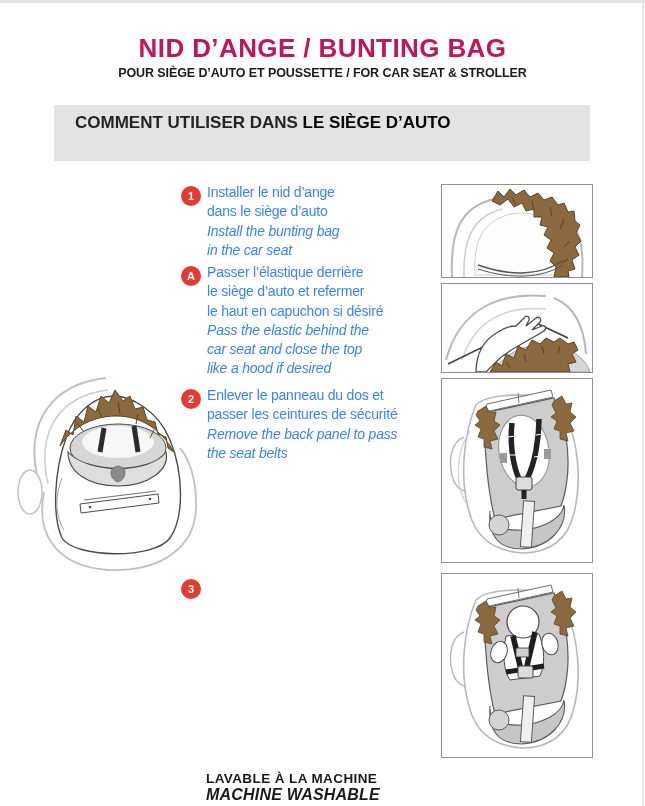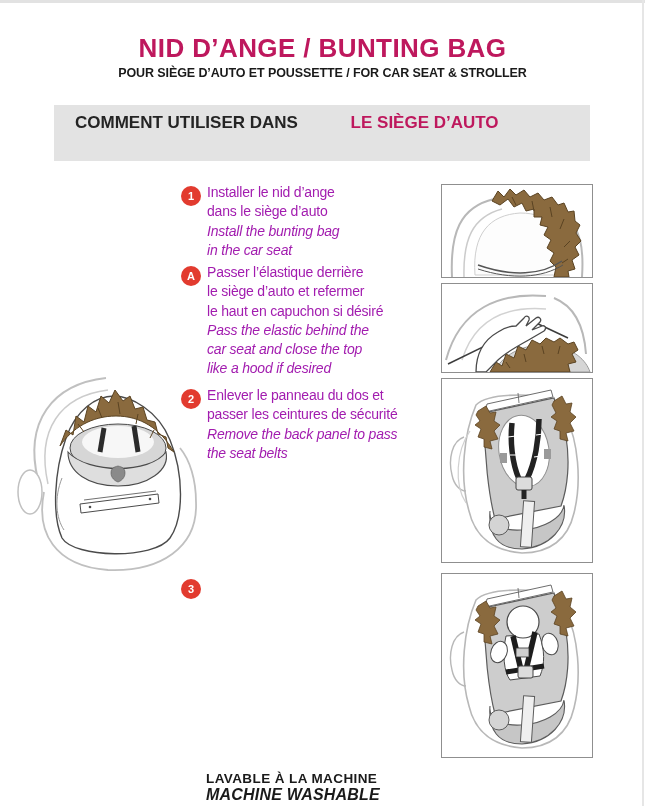--- a/index.html
+++ b/index.html
@@ -19,32 +19,32 @@
     position:absolute; left:0; top:66px; width:645px; text-align:center;
     font-size:12.5px; font-weight:700; letter-spacing:-0.1px; color:#1a1a1a; white-space:nowrap;
   }
 
   .banner {
     position:absolute; left:54px; top:105px; width:536px; height:56px;
     background:#e3e3e3; padding:8px 0 0 21px;
   }
   .banner-line { font-size:17px; font-weight:700; line-height:20px; color:#242424; white-space:nowrap; }
   .banner-line.en { font-style:italic; }
-  .accent { color:#be185d;margin-left:48px; }
+  .accent { color:#000000; }
 
   .step { position:absolute; left:181px; width:262px; }
   .step-circle {
     position:absolute; left:0; top:3px; width:20px; height:20px; border-radius:50%;
     background:#e23b2f; color:#fff; font-size:11px; font-weight:700;
     display:flex; align-items:center; justify-content:center;
   }
   .step-text { margin-left:26px; }
   .step-text .fr, .step-text .en {
     white-space:pre-line; font-size:14px; line-height:19.3px;
-    letter-spacing:-0.2px; color:#a21caf;
+    letter-spacing:-0.2px; color:#3b82f6;
   }
   .step-text .en { font-style:italic; }
   .step.tight .fr, .step.tight .en { line-height:16.3px; font-size:13.5px; }
   .step-1 { top:183px; }
   .step-a { top:263px; }
   .step-2 { top:386px; }
   .step-3 { top:576px; }
 
   .footer { position:absolute; left:206px; top:732px; }
   .footer-fr { font-size:13.5px; font-weight:700; letter-spacing:0.4px; color:#1a1a1a;margin-top:39px; }

